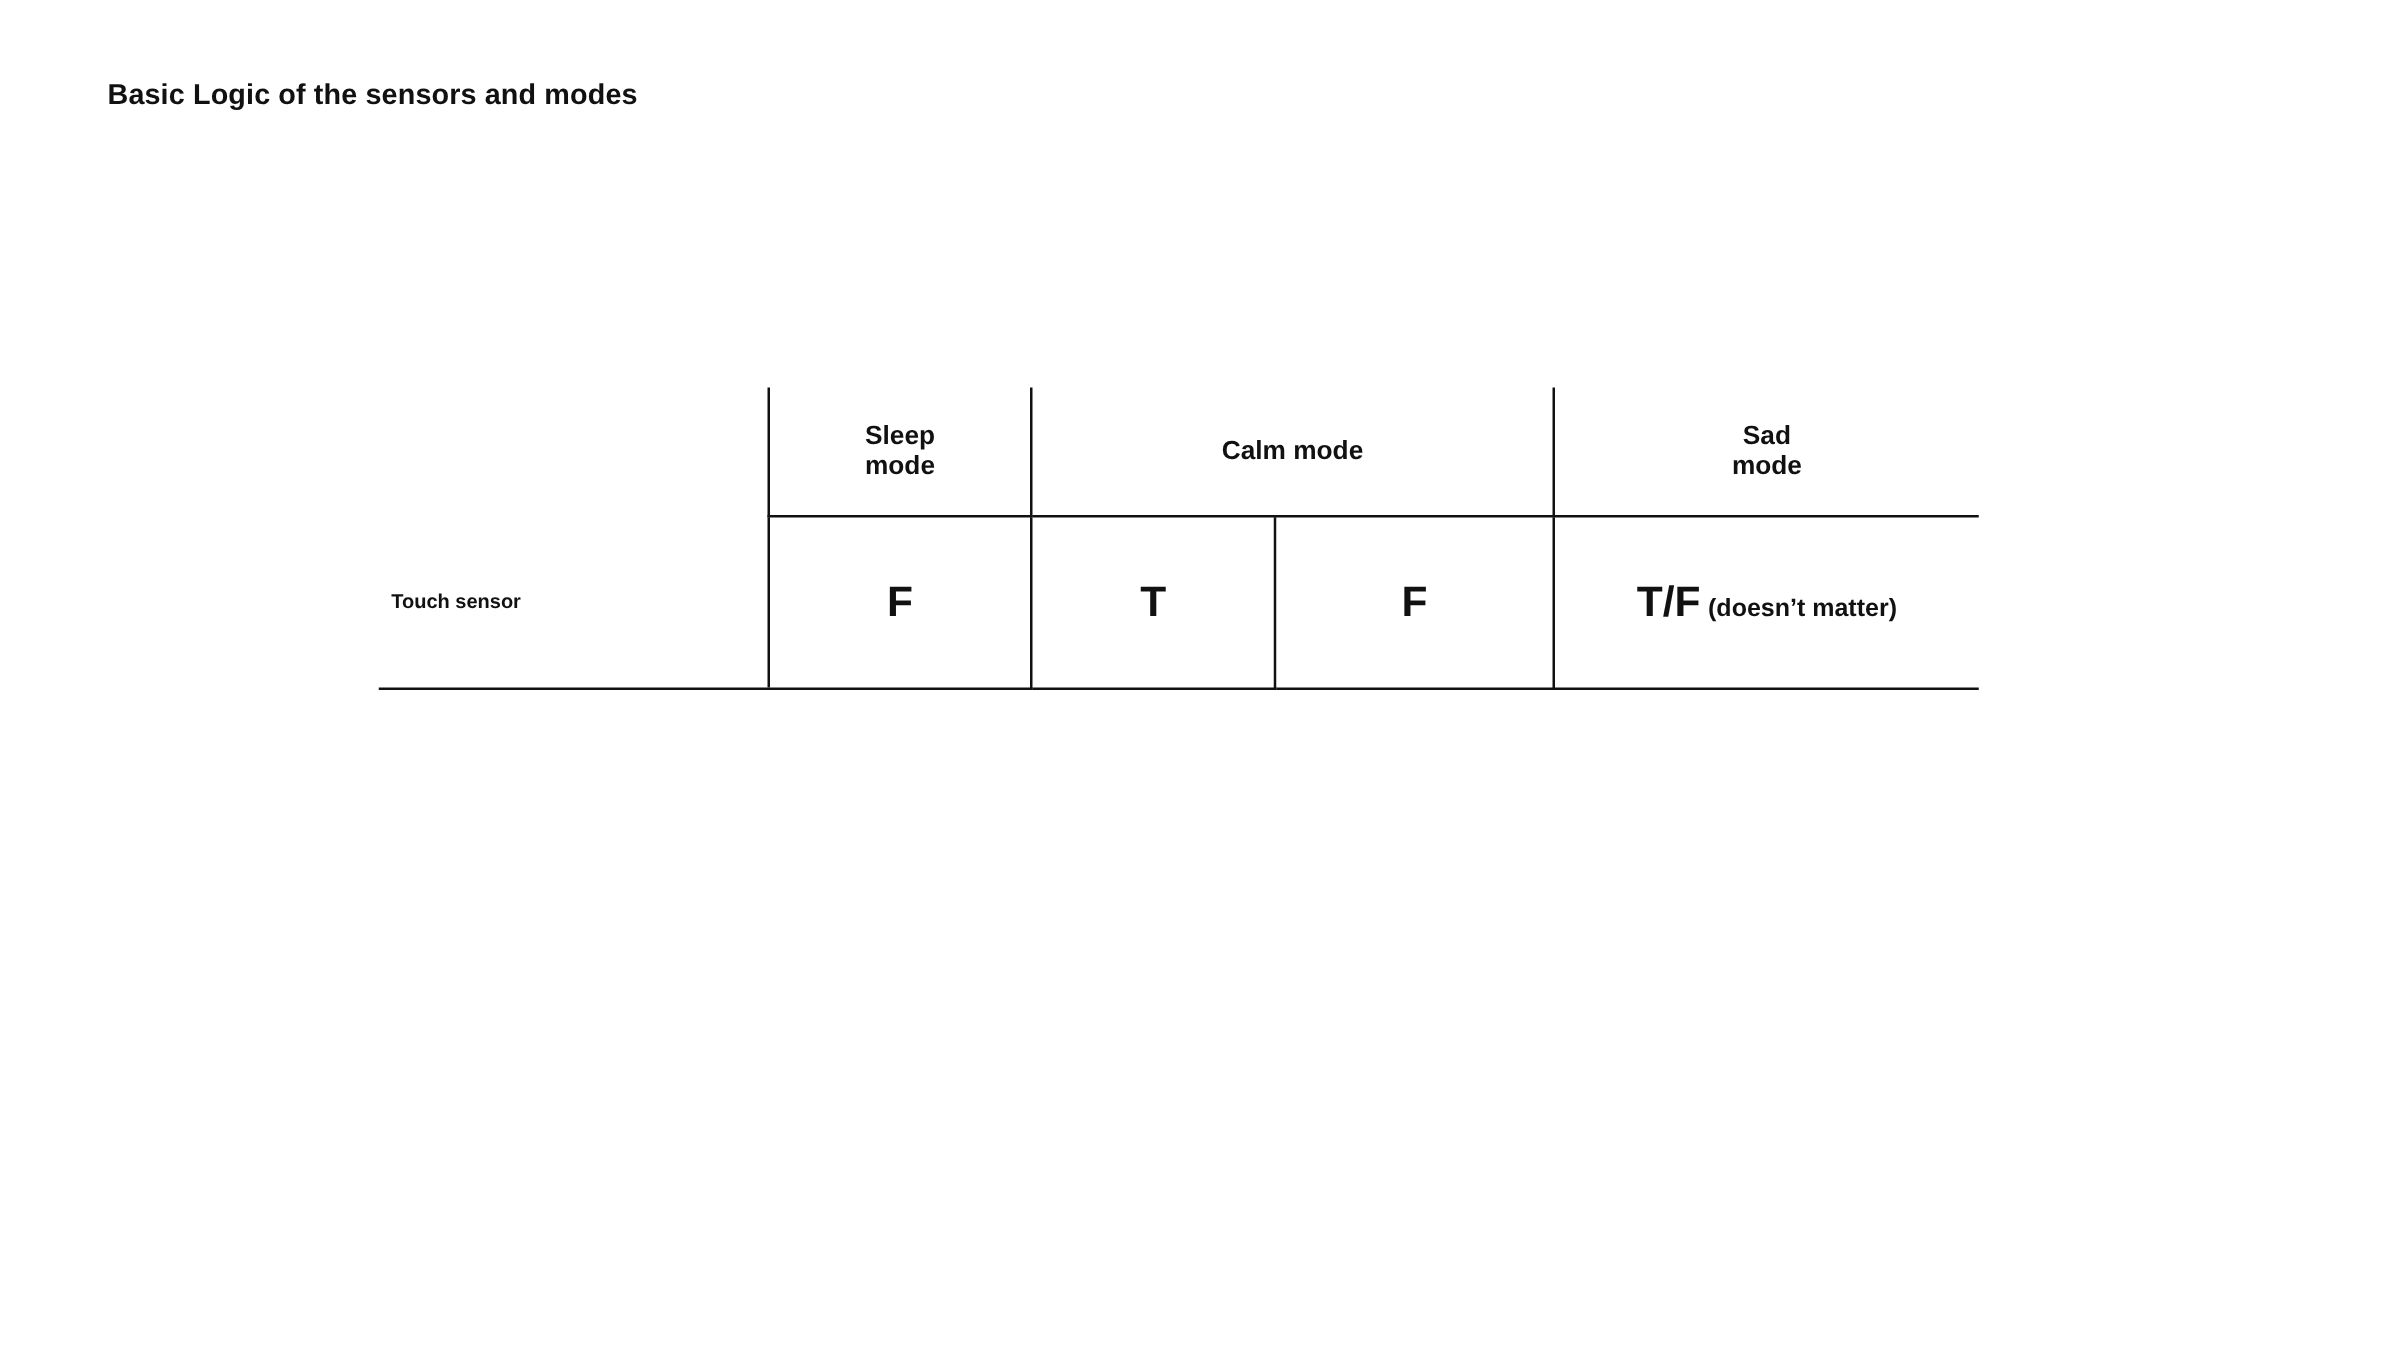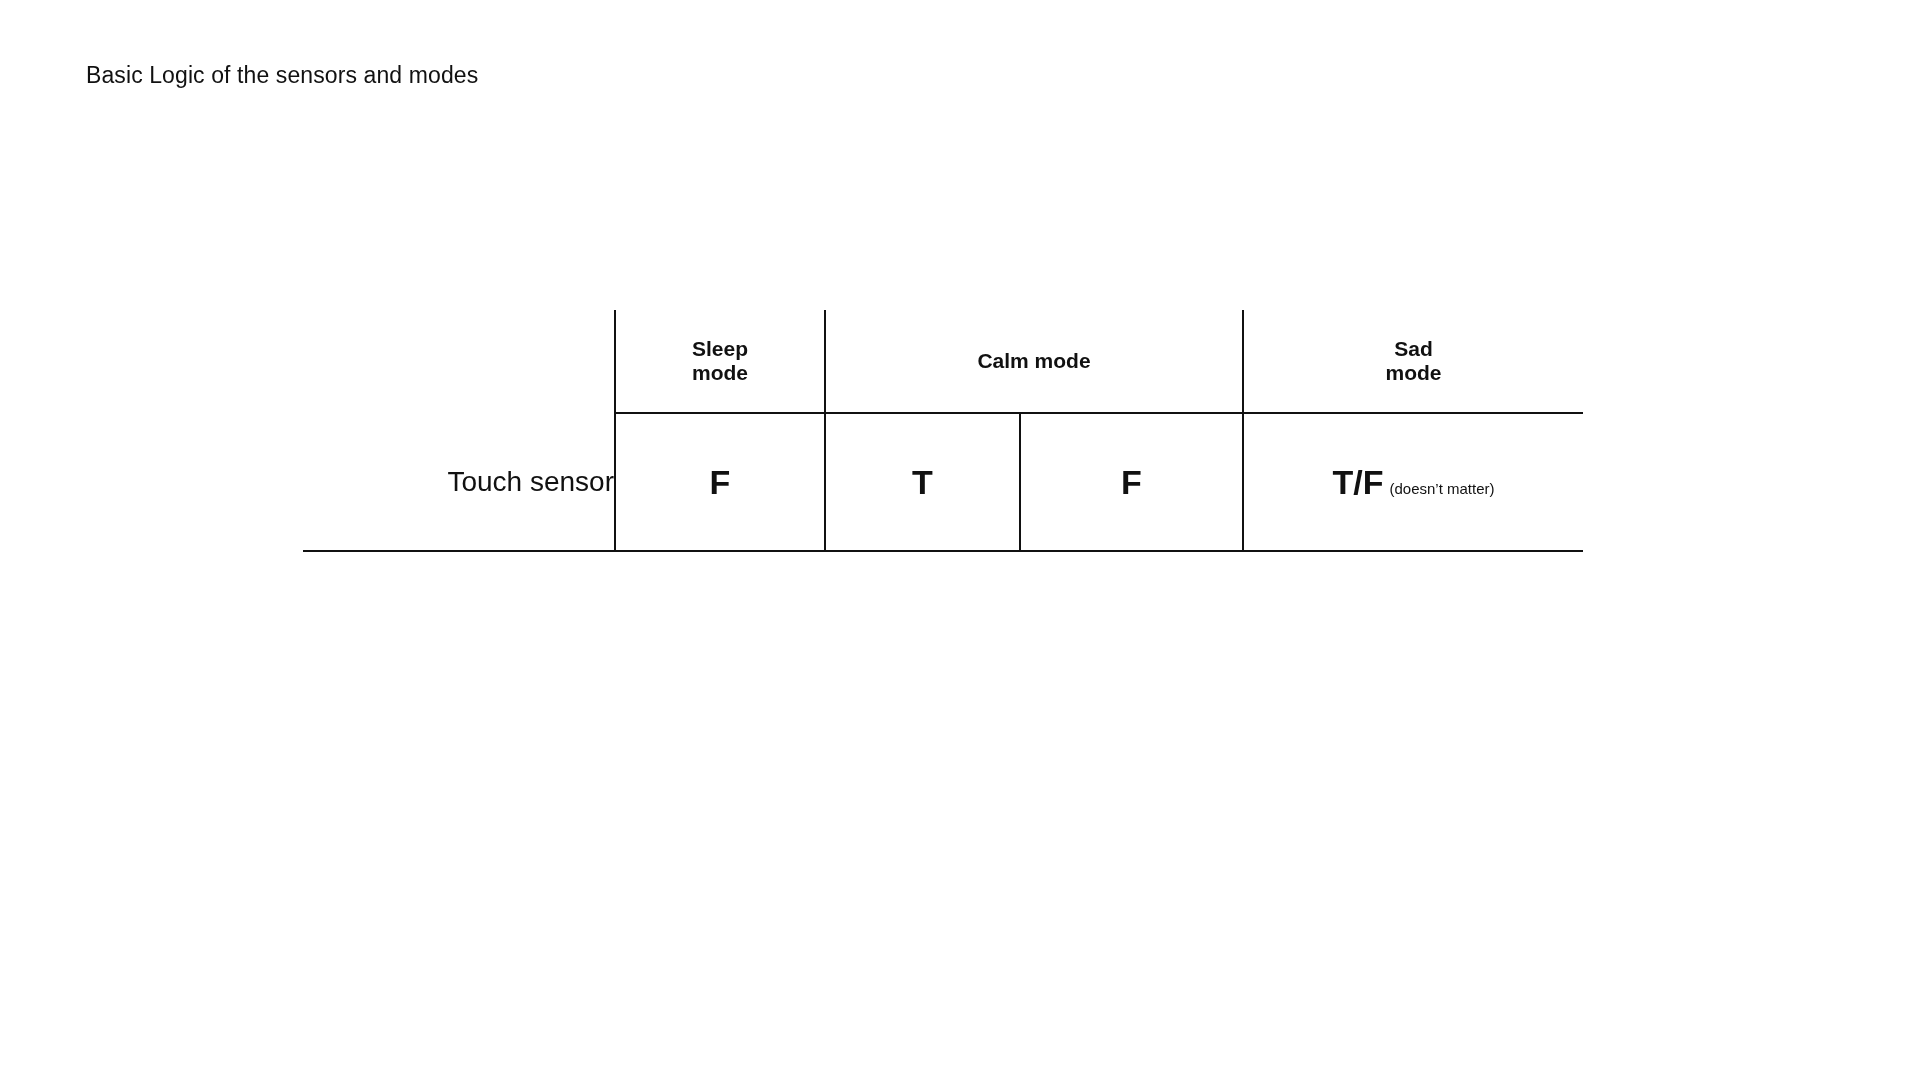--- a/index.html
+++ b/index.html
@@ -19,21 +19,21 @@
   .slide {
     position: absolute;
     inset: 0;
   }
 
   .slide-title {
     position: absolute;
     left: 86px;
     top: 62px;
     font-size: 23px;
-    font-weight: normal;
+    font-weight: bold;
     letter-spacing: 0.1px;
     color: #111111;
   }
 
   
   .table-wrap {
     position: absolute;
     left: 303px;
     top: 310px;
     width: 1280px;
@@ -72,34 +72,34 @@
   .vline-l { border-left: 2px solid #111111; }
   .vline-r { border-right: 2px solid #111111; }
   .hline-bot td { border-bottom: 2px solid #111111; }
 
   
   .body-row td {
     height: 136px;
     font-size: 34px;
   }
   .body-row td.rowlabel {
-    text-align: right;
+    text-align: left;
     padding-left: 10px;
-    font-size: 28px;
-    font-weight: normal;
+    font-size: 16px;
+    font-weight: bold;
     border-left: none;
   }
   .val {
     font-size: 34px;
     font-weight: bold;
     line-height: 1;
   }
   .val .note {
-    font-size: 15px;
-    font-weight: normal;
+    font-size: 20px;
+    font-weight: bold;
     margin-left: 6px;
     vertical-align: baseline;
   }
   .cell-sad {
     white-space: nowrap;
   }
 
   
   .nudge-down { position: relative; top: 6px; }
 

